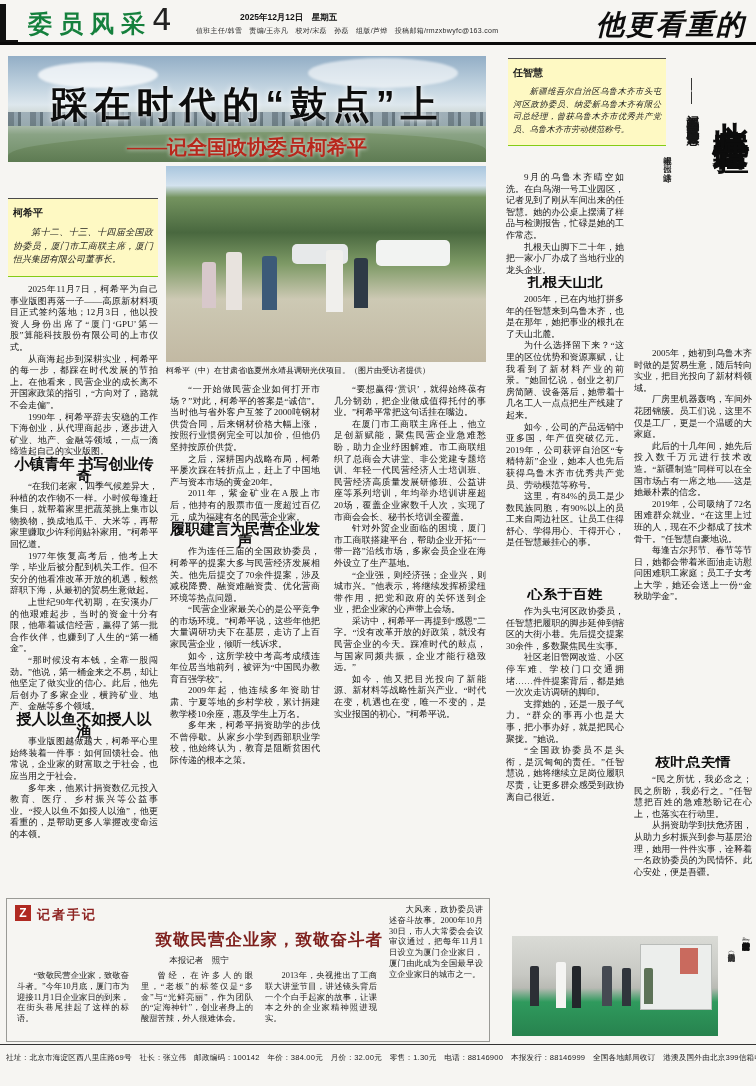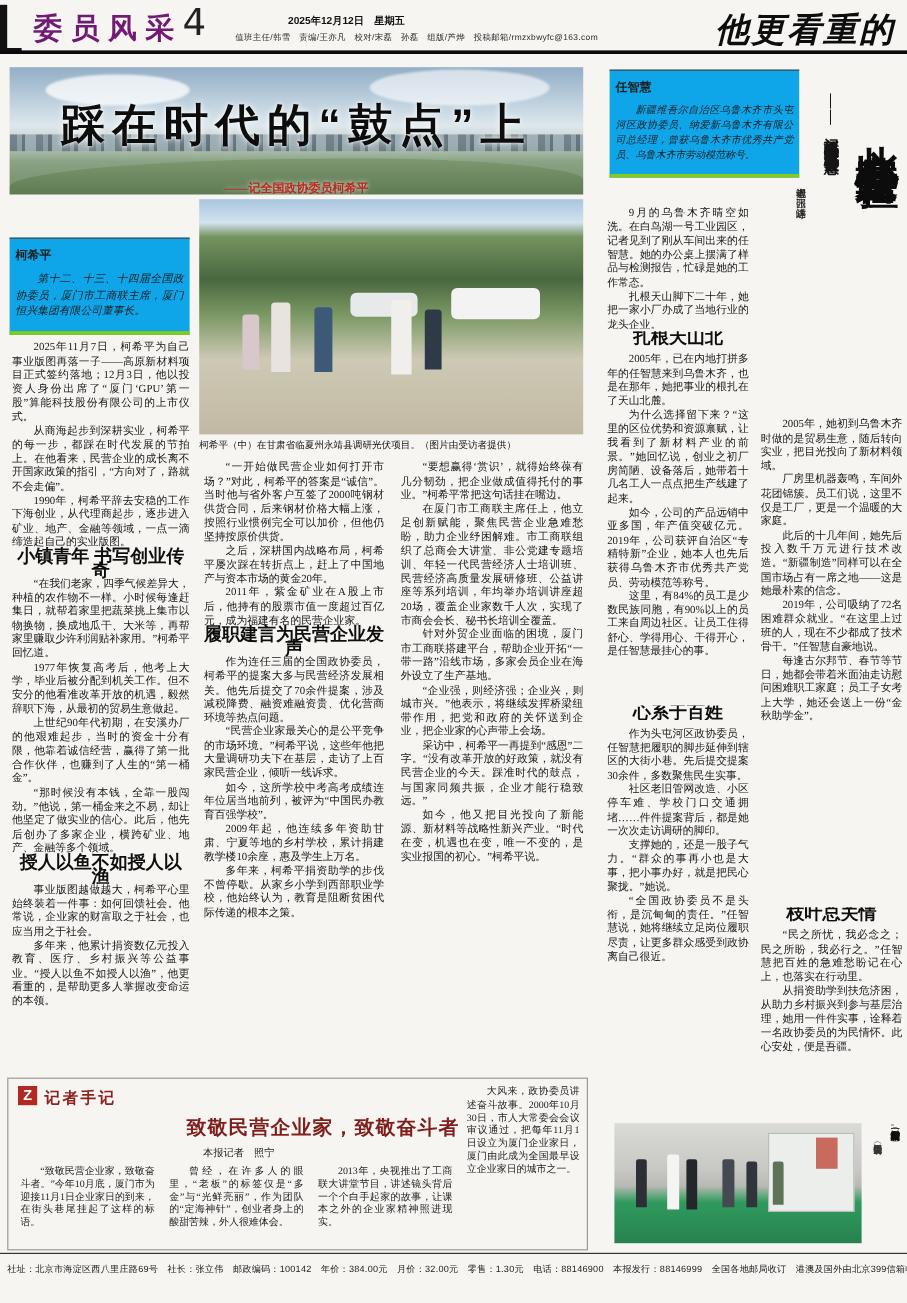--- a/index.html
+++ b/index.html
@@ -2,21 +2,21 @@
 <html><head>
 <meta charset="utf-8">
 <style>
   html,body{margin:0;padding:0;}
   .page{position:relative;width:756px;height:1086px;background:#f6f5f2;overflow:hidden;
         font-family:"Liberation Serif","DejaVu Serif",serif;color:#1c1c1c;}
   
   .corner{position:absolute;left:0;top:4px;width:12px;height:36px;
           border-left:6px solid #111;border-bottom:5px solid #111;}
   .section-title{position:absolute;left:28px;top:8px;font-family:"Liberation Sans",sans-serif;
-          font-weight:bold;font-size:24px;letter-spacing:7px;color:#701a75;}
+          font-weight:bold;font-size:24px;letter-spacing:7px;color:#15803d;}
   .page-num{position:absolute;left:152px;top:1px;font-family:"DejaVu Sans",sans-serif;
           font-size:31px;color:#222;}
   .m-date{position:absolute;left:196px;top:12px;font-size:8.5px;font-weight:bold;
           font-family:"Liberation Sans",sans-serif;color:#111;margin-left:44px;}
   .m-staff{position:absolute;left:196px;top:26px;font-size:7px;color:#2a2a2a;
           font-family:"Liberation Sans",sans-serif;letter-spacing:.3px;}
   .paper-name{position:absolute;right:10px;top:6px;font-size:28px;font-weight:bold;
           font-style:italic;font-family:"DejaVu Serif",serif;color:#0d0d0d;letter-spacing:2px;}
   .head-rule{position:absolute;left:0;top:42px;width:756px;height:3px;background:#0a0a0a;}
   
@@ -25,27 +25,27 @@
   .cloud{position:absolute;border-radius:50%;background:rgba(255,255,255,.75);filter:blur(1px);}
   .c1{left:30px;top:6px;width:120px;height:26px;}
   .c2{left:300px;top:2px;width:150px;height:30px;background:rgba(255,255,255,.6);}
   .skyline{position:absolute;left:0;top:56px;width:478px;height:14px;
           background:repeating-linear-gradient(90deg,#5d6e7a 0 6px,#8295a2 6px 10px,#4e5f6b 10px 13px,#93a5b0 13px 22px);opacity:.8;}
   .hills{position:absolute;left:0;bottom:0;width:478px;height:30px;
           background:linear-gradient(180deg,#7d986f,#5d7a52);border-radius:60% 40% 0 0/80% 60% 0 0;opacity:.95;}
   .banner h1{position:relative;margin:24px 0 0;text-align:center;font-family:"Liberation Sans",sans-serif;
           font-size:37px;font-weight:bold;letter-spacing:6px;color:#0d0d0d;
           text-shadow:0 0 6px rgba(255,255,255,.9),0 0 2px rgba(255,255,255,.9);}
-  .banner .sub{position:relative;text-align:center;font-size:10px;font-weight:bold;color:#b8271c;
-          margin-top:20px;text-shadow:0 0 4px rgba(255,255,255,.9);}
+  .banner .sub{position:relative;text-align:center;font-size:20px;font-weight:bold;color:#b8271c;
+          margin-top:4px;text-shadow:0 0 4px rgba(255,255,255,.9);}
   .banner .by{position:relative;text-align:center;font-size:9px;color:#222;margin-top:3px;
           text-shadow:0 0 4px rgba(255,255,255,.9);}
   
-  .bio{position:absolute;border-top:1px solid #4a4a4a;border-bottom:3px solid #84cc16;
-       padding:7px 5px 9px;background:#0ea5e9;}
+  .bio{position:absolute;border-top:1px solid #4a4a4a;border-bottom:1px solid #84cc16;
+       padding:7px 5px 9px;background:#fef9c3;}
   .bio .bname{font-weight:bold;font-size:10px;margin-bottom:6px;}
   .bio .btext{font-size:9px;line-height:13.5px;font-style:italic;text-align:justify;text-indent:2em;}
   
   .main-photo{position:absolute;left:166px;top:166px;width:320px;height:196px;overflow:hidden;
        background:linear-gradient(180deg,#a9c6de 0%,#d3e2ee 10%,#74935f 16%,#49683f 34%,#7e9a66 50%,#cdc9b4 68%,#c2b9a3 100%);}
   .mp-car{position:absolute;background:#f2f3f2;border-radius:5px;}
   .car1{left:210px;top:74px;width:74px;height:26px;}
   .car2{left:126px;top:78px;width:56px;height:20px;background:#e7e9ea;}
   .fig{position:absolute;border-radius:3px 3px 0 0;}
   .fg1{left:60px;top:86px;width:16px;height:58px;background:#e8e3de;}

